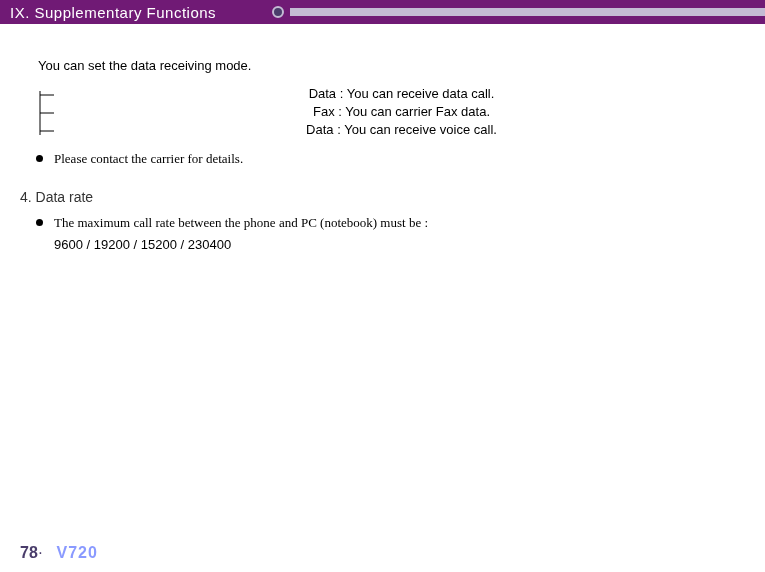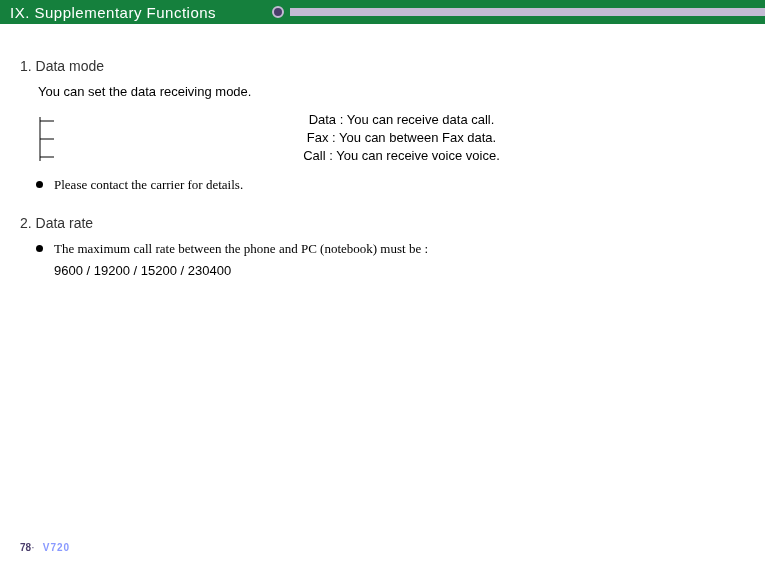--- a/index.html
+++ b/index.html
@@ -12,21 +12,21 @@
       height: 572px;
       background: #ffffff;
       font-family: Arial, sans-serif;
       font-size: 13px;
       color: #000000;
       position: relative;
     }
     .header-bar {
       width: 100%;
       height: 24px;
-      background: #15803d;
+      background: #701a75;
       display: flex;
       align-items: center;
       position: relative;
     }
     .header-title {
       color: #ffffff;
       font-size: 15px;
       font-weight: normal;
       padding-left: 10px;
       font-family: Arial, sans-serif;
@@ -92,23 +92,23 @@
     .bullet-sub {
       font-size: 13px;
       color: #000000;
       margin-left: 34px;
     }
     .section2 {
       margin-top: 22px;
     }
     .footer {
       position: absolute;
-      bottom: 19px;
+      bottom: 10px;
       left: 20px;
-      font-size: 10px;
+      font-size: 16px;
     }
     .page-num {
       color: #4a3d6b;
       font-weight: bold;
     }
     .page-dot {
       color: #4a3d6b;
     }
     .model {
       color: #8a9aff;
@@ -121,43 +121,42 @@
 
 <div class="header-bar">
   <span class="header-title">IX. Supplementary Functions</span>
   <div style="position:absolute; left:272px; top:6px; width:12px; height:12px; border-radius:50%; background:#4a3d6b; border:2px solid #c4bbd4;"></div>
   <div class="header-line" style="left:290px; width:475px;"></div>
 </div>
 
 <div class="content">
 
   <div class="section1">
-    <div class="section-title">1. Data mode</div>
     <div class="section-desc">You can set the data receiving mode.</div>
 
     <div class="options-wrapper">
       <svg class="bracket-svg" width="20" height="54">
         <line x1="4" y1="4" x2="4" y2="48" stroke="#000000" stroke-width="1"></line>
         <line x1="4" y1="8" x2="18" y2="8" stroke="#000000" stroke-width="1"></line>
         <line x1="4" y1="26" x2="18" y2="26" stroke="#000000" stroke-width="1"></line>
         <line x1="4" y1="44" x2="18" y2="44" stroke="#000000" stroke-width="1"></line>
       </svg>
       <div class="option-line">Data : You can receive data call.</div>
-      <div class="option-line">Fax : You can between Fax data.</div>
-      <div class="option-line">Call : You can receive voice voice.</div>
+      <div class="option-line">Fax : You can carrier Fax data.</div>
+      <div class="option-line">Data : You can receive voice call.</div>
     </div>
 
     <div class="bullet-line">
       <span class="bullet-dot"></span>
       <span>Please contact the carrier for details.</span>
     </div>
   </div>
 
   <div class="section2">
-    <div class="section-title">2. Data rate</div>
+    <div class="section-title">4. Data rate</div>
 
     <div class="bullet-line">
       <span class="bullet-dot"></span>
       <span>The maximum call rate between the phone and PC (notebook) must be :</span>
     </div>
     <div class="bullet-sub">9600 / 19200 / 15200 / 230400</div>
   </div>
 
 </div>
 

